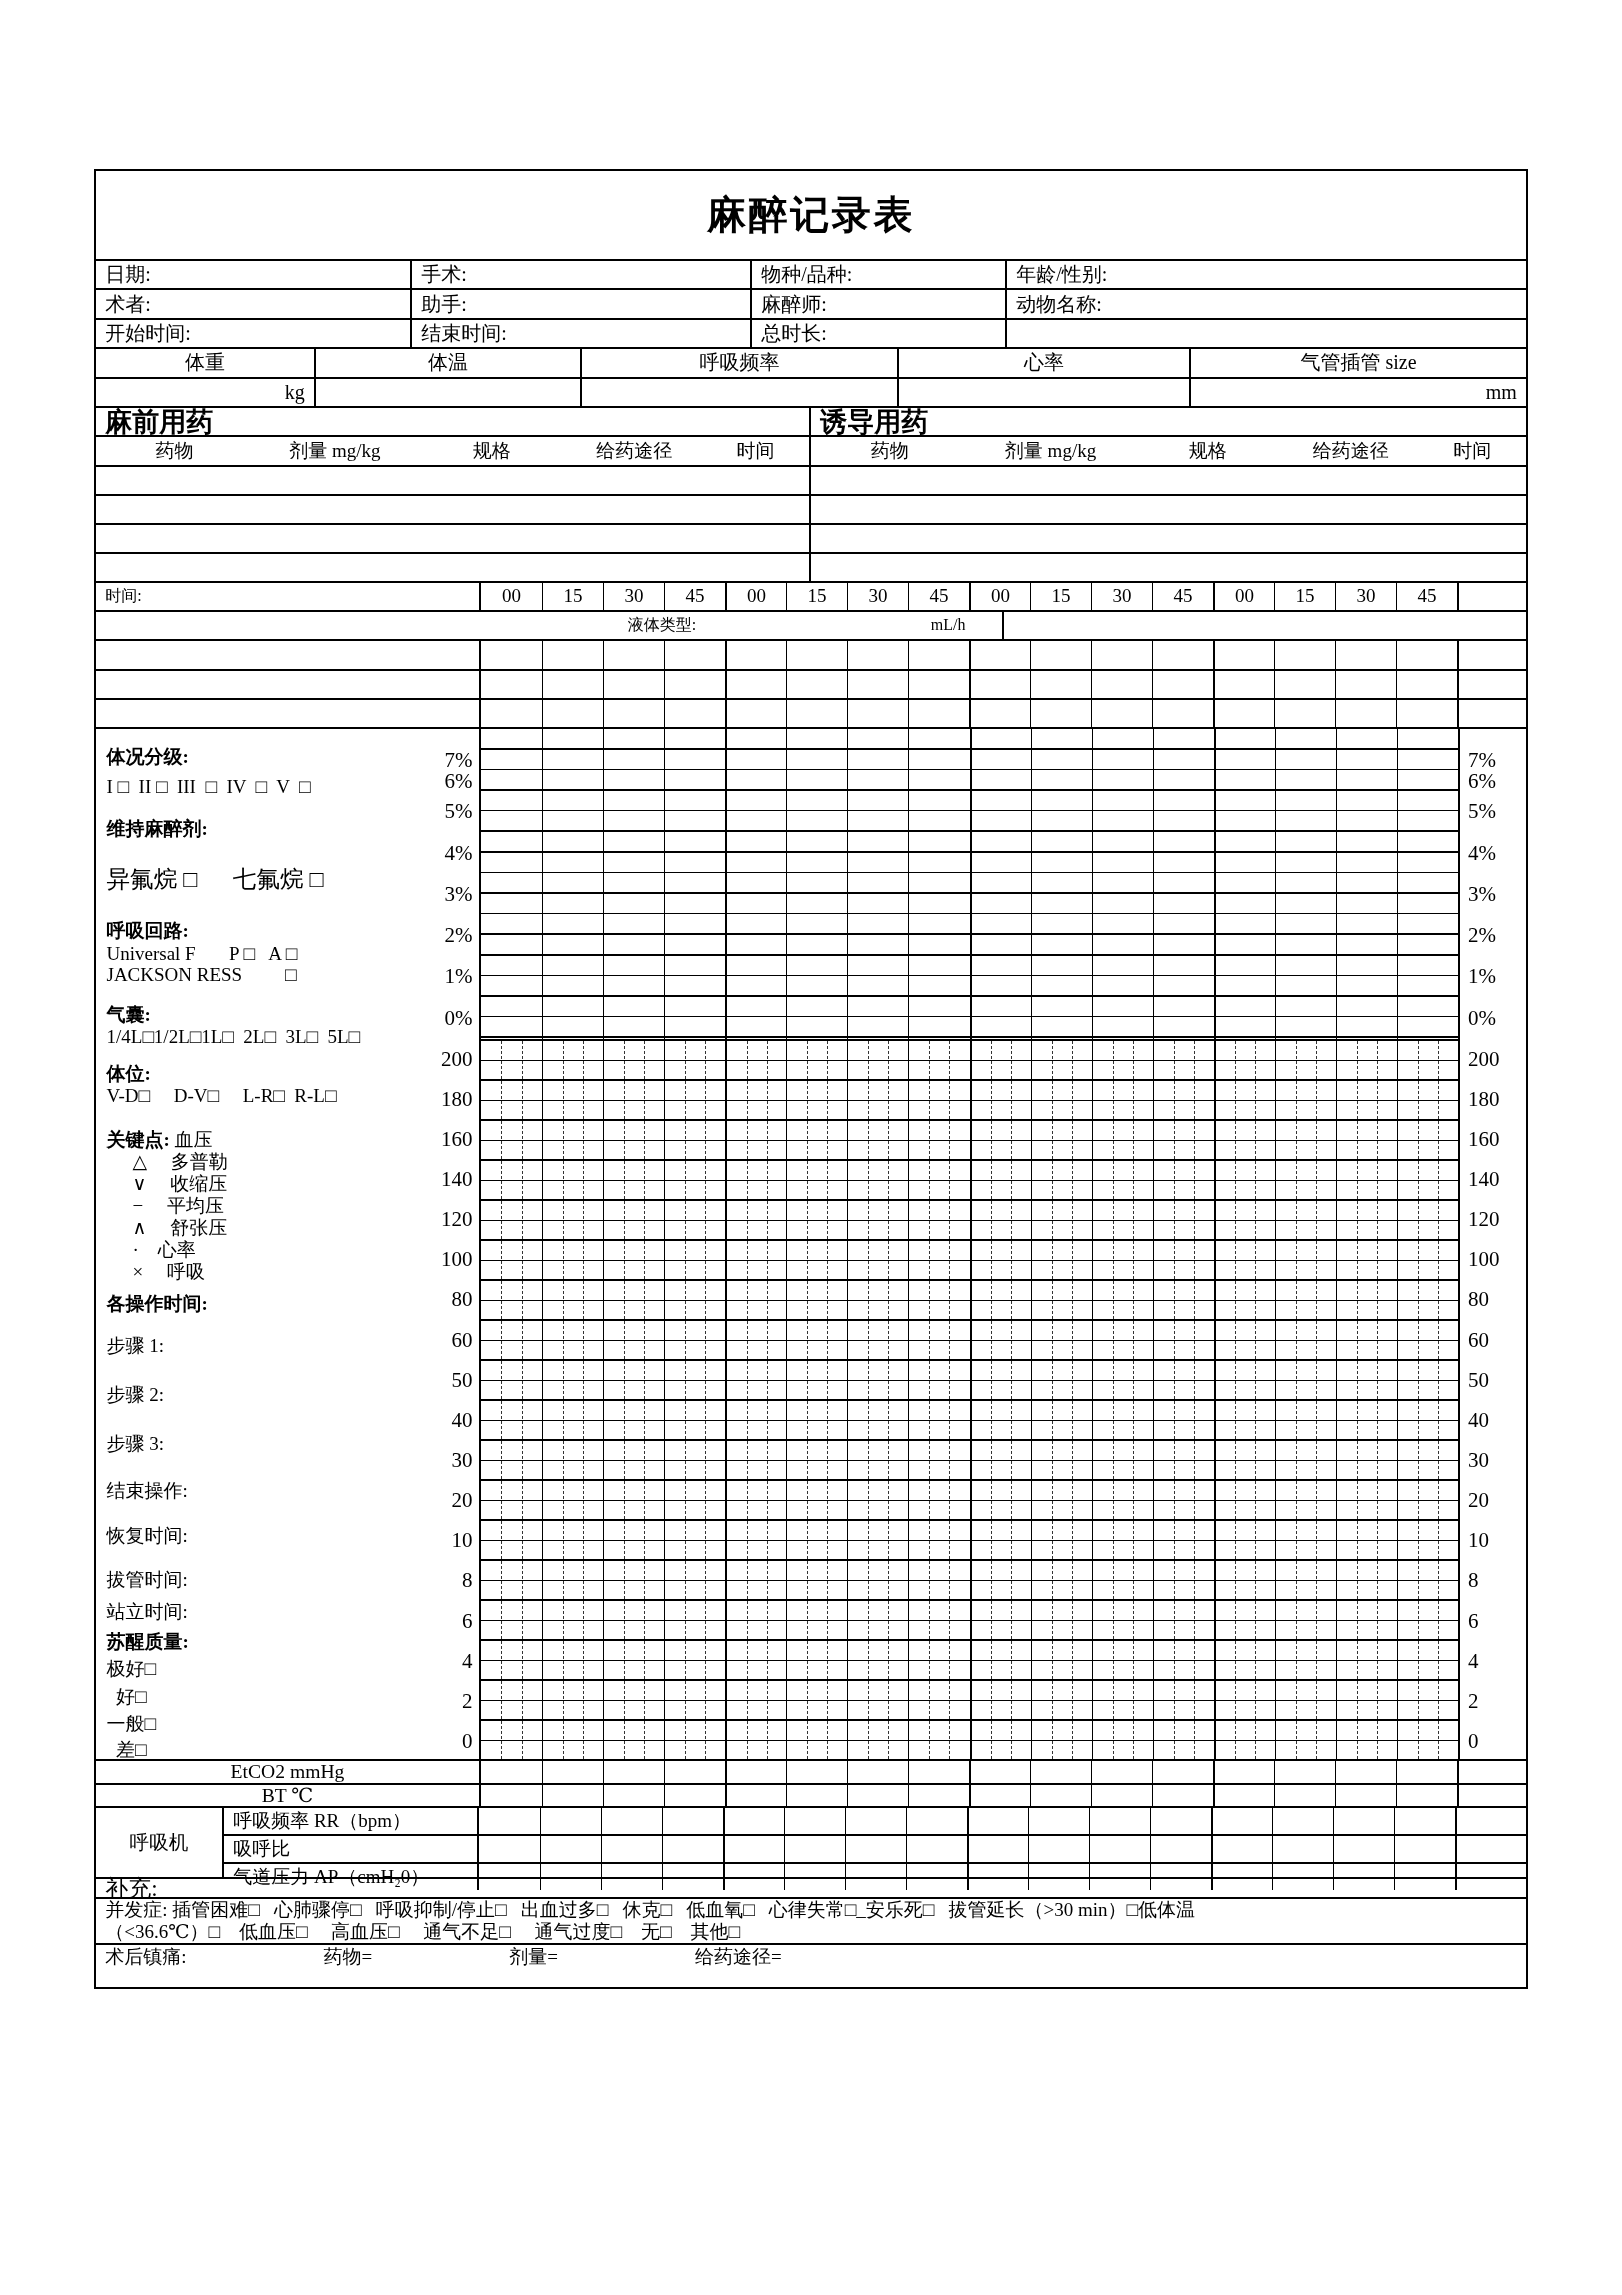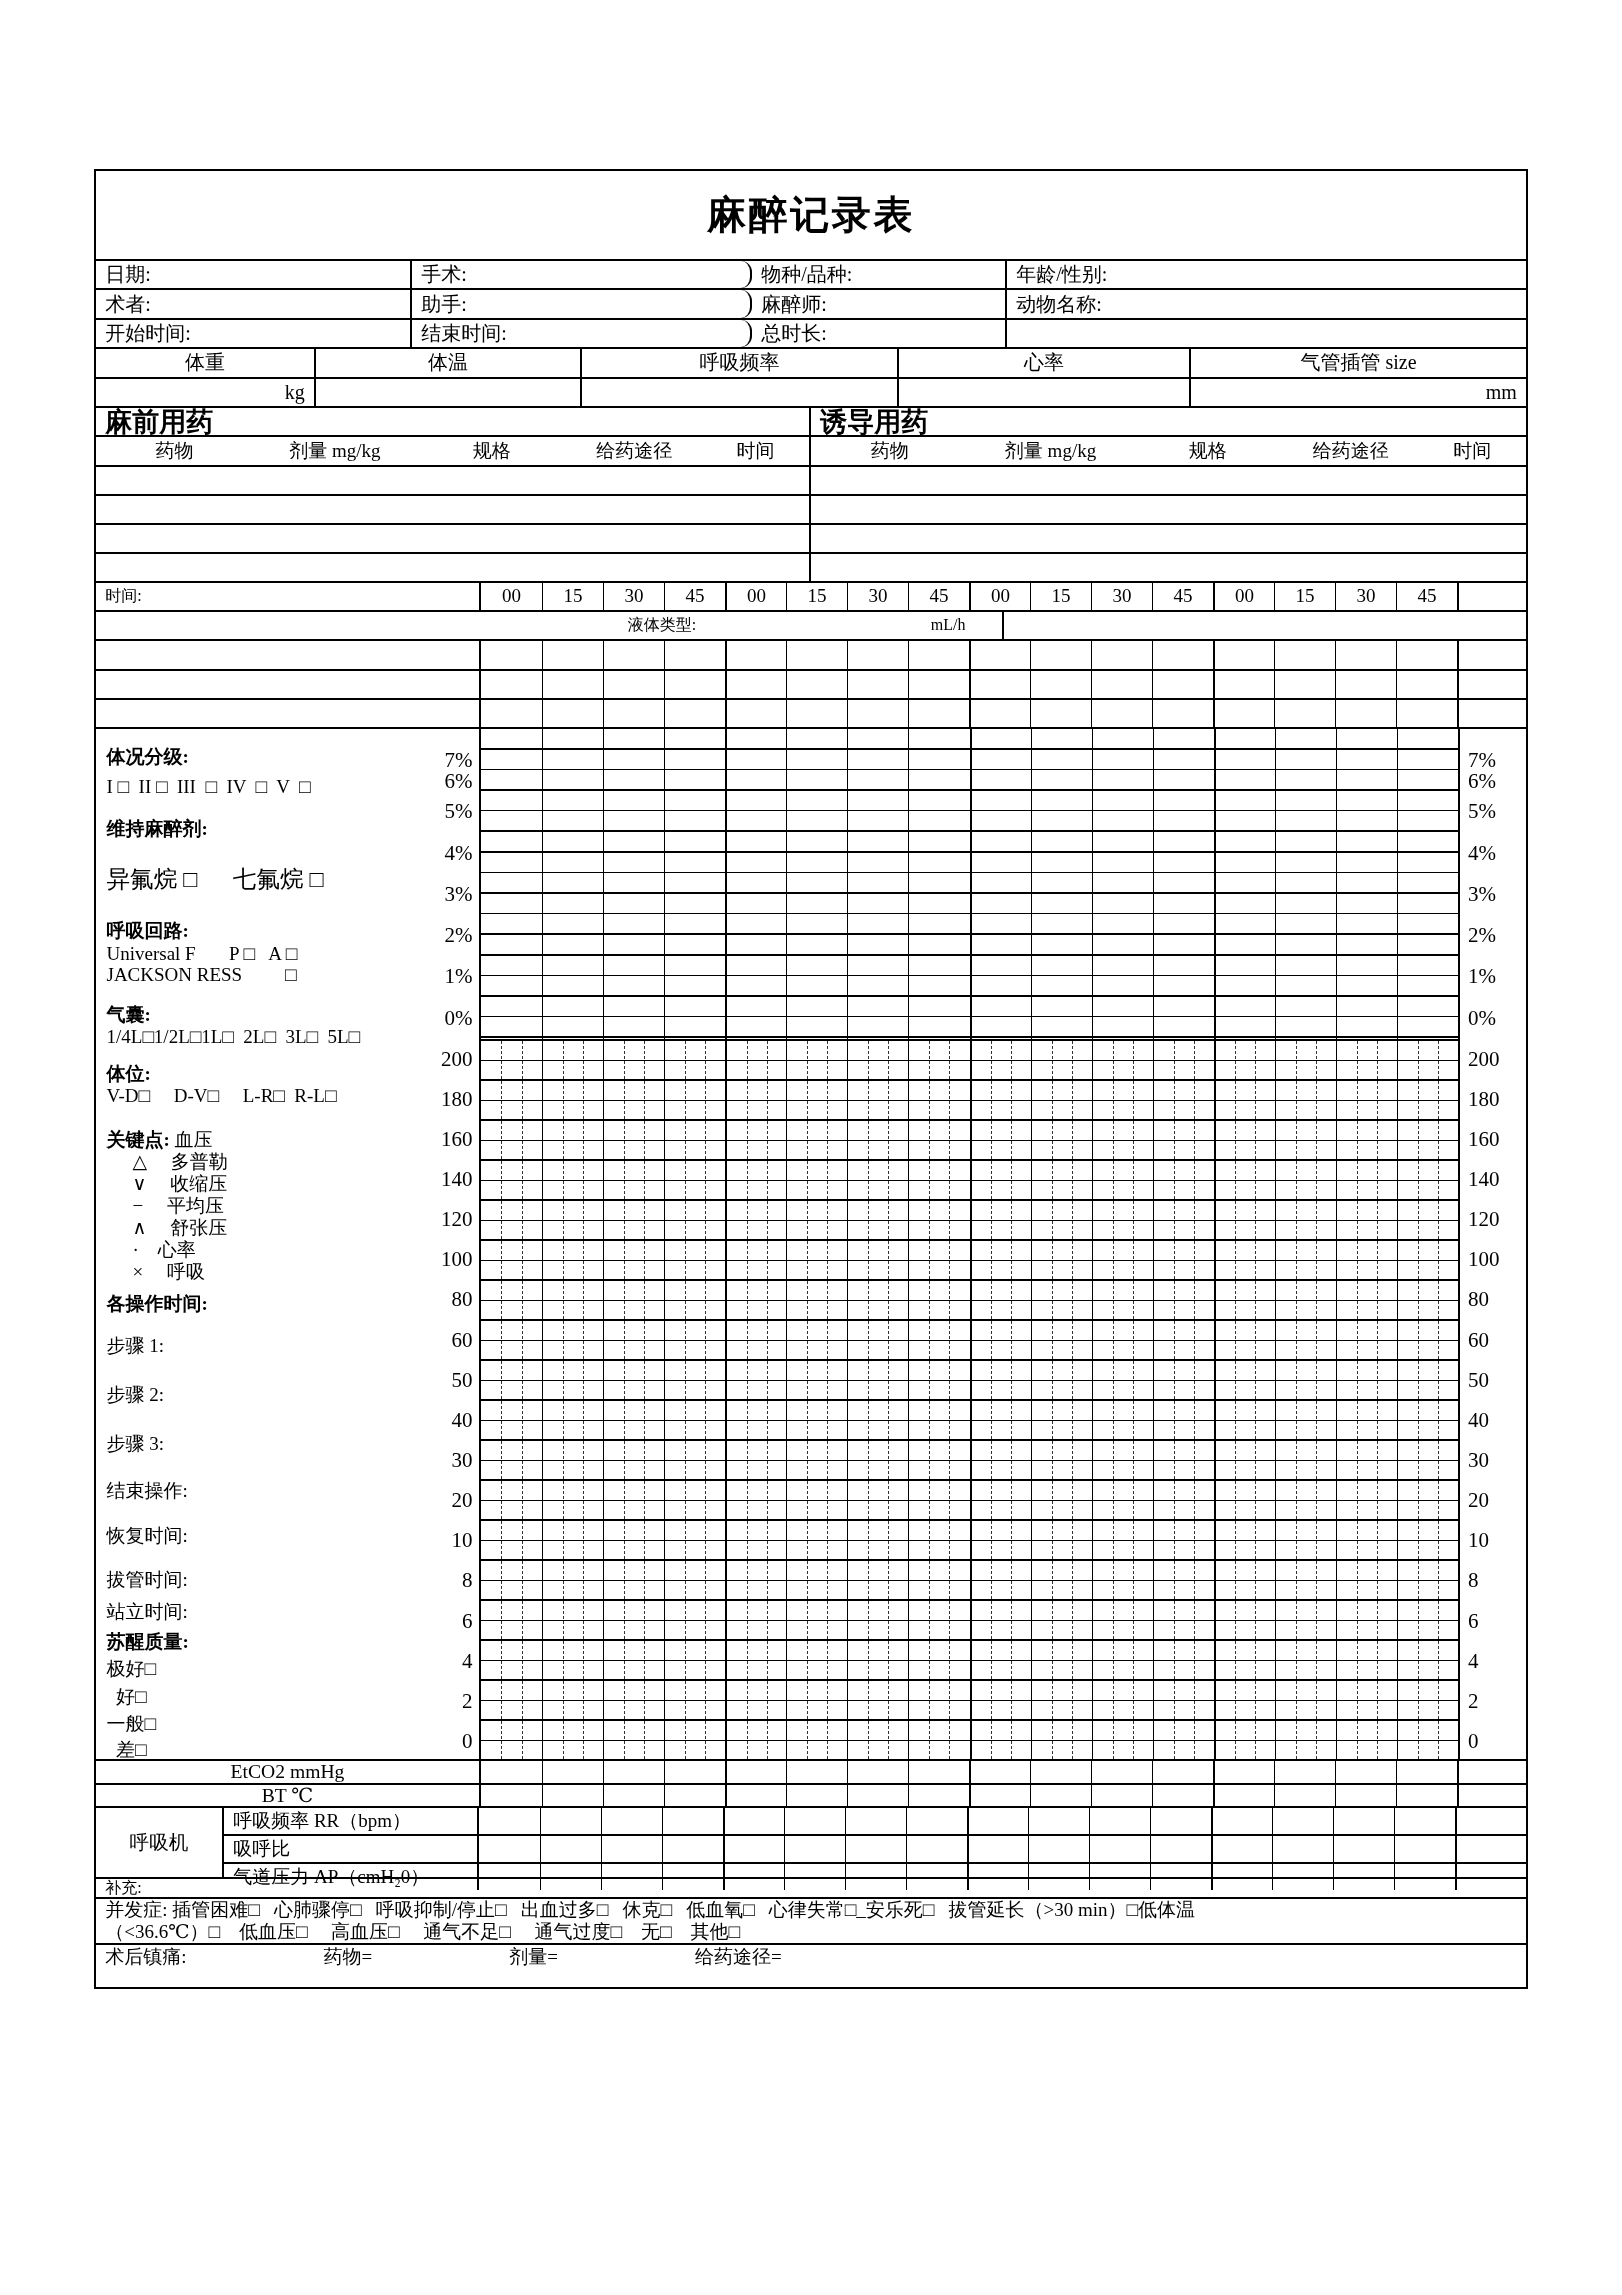--- a/index.html
+++ b/index.html
@@ -6,21 +6,21 @@
   body{width:1623px;height:2295px;position:relative;font-family:"Liberation Serif","DejaVu Serif",serif;color:#000;}
   .form{position:absolute;left:94px;top:169px;width:1434px;height:1820px;border:2.6px solid #000;box-sizing:border-box;background:#fff;}
   .row{box-sizing:border-box;border-bottom:2px solid #000;display:flex;align-items:center;position:relative;}
   .pre{white-space:pre;}
   
   .title-row{height:90px;justify-content:center;}
   .title{font-size:39px;font-weight:bold;letter-spacing:2.6px;}
   
   .info-row{height:29.4px;}
   .info-cell{box-sizing:border-box;height:100%;display:flex;align-items:center;padding-left:9.2px;font-size:20px;border-right:2px solid #000;}
-  .info-cell.c1{width:316px;} .info-cell.c2{width:340px;border-radius:11px;} .info-cell.c3{width:255px;}
+  .info-cell.c1{width:316px;} .info-cell.c2{width:340px;} .info-cell.c3{width:255px;}
   .info-cell.c4{flex:1;border-right:none;}
   
   .vh-cell{box-sizing:border-box;height:100%;display:flex;align-items:center;justify-content:center;font-size:20px;border-right:2px solid #000;}
   .vh-cell.w1{width:220px;} .vh-cell.w2{width:266px;} .vh-cell.w3{width:317px;} .vh-cell.w4{width:292px;}
   .vh-cell.w5{flex:1;border-right:none;}
   .vh-cell.unit{justify-content:flex-end;padding-right:9.2px;}
   
   .med-half{box-sizing:border-box;width:50%;height:100%;display:flex;align-items:center;border-right:2px solid #000;}
   .med-half.rt{border-right:none;}
   .med-title{font-size:27px;font-weight:bold;padding-left:9.2px;}
@@ -69,21 +69,21 @@
   .mlabel{box-sizing:border-box;width:385px;height:100%;display:flex;align-items:center;justify-content:center;font-size:19.6px;border-right:2px solid #000;}
   .vent-block{height:71px;border-bottom:2px solid #000;box-sizing:border-box;display:flex;}
   .vent-cell{box-sizing:border-box;width:128px;display:flex;align-items:center;justify-content:center;font-size:19.6px;border-right:2px solid #000;}
   .vent-rows{flex:1;display:flex;flex-direction:column;}
   .vrow{flex:1;display:flex;border-bottom:2px solid #000;box-sizing:border-box;}
   .vrow:last-child{border-bottom:none;}
   .vsub{box-sizing:border-box;width:255px;display:flex;align-items:center;padding-left:9.2px;font-size:19px;border-right:2px solid #000;}
   .mrow .cells,.vrow .cells{height:auto;}
   .mrow .vcol,.vrow .vcol{font-size:0;}
   
-  .supp-row{height:19.6px;font-size:16px;padding-left:9.2px;box-sizing:border-box;}
+  .supp-row{height:19.6px;font-size:23px;padding-left:9.2px;box-sizing:border-box;}
   .comp-row{height:46px;flex-direction:column;align-items:flex-start;justify-content:center;padding-left:9.2px;box-sizing:border-box;}
   .comp-line{font-size:19px;line-height:22px;}
   .analg-row{height:23px;border-bottom:none;font-size:19px;padding-left:9.2px;box-sizing:border-box;}
   .analg-item{margin-right:137px;}
 </style>
 </head>
 <body>
 
 <div class="form">
 

